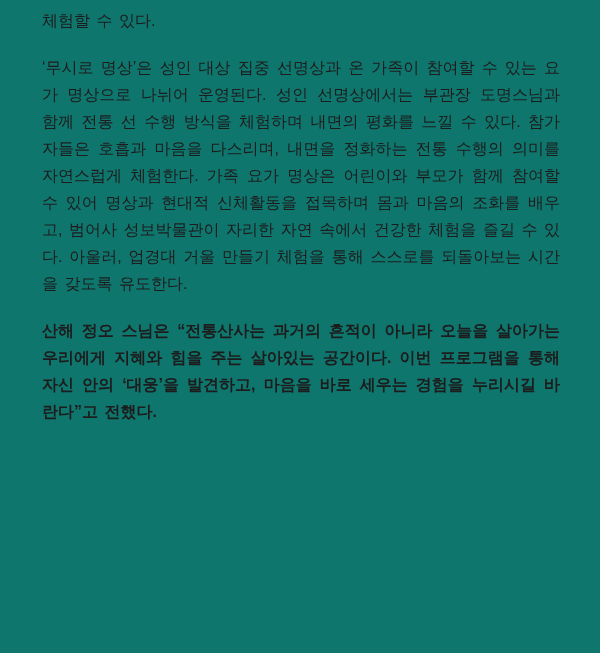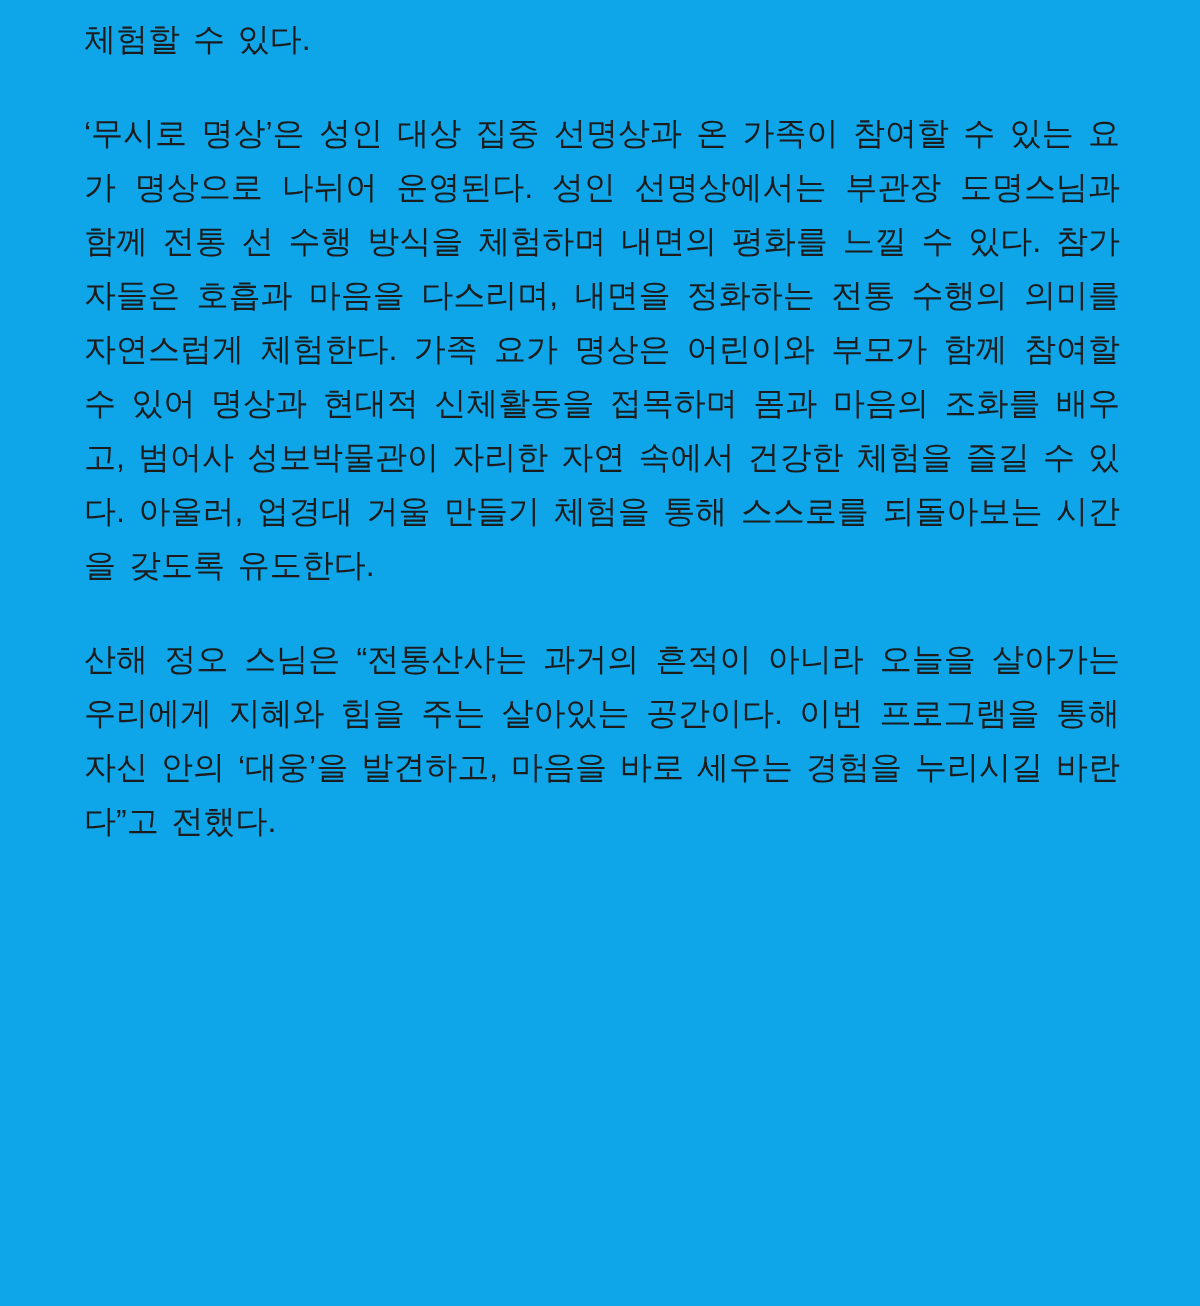--- a/index.html
+++ b/index.html
@@ -10,35 +10,36 @@
   body {
     width: 600px;
     height: 653px;
     overflow: hidden;
   }
   .page {
     box-sizing: border-box;
     width: 600px;
     height: 653px;
     padding: 7px 40px 0 42px;
-    background: #0ea5e9;
+    background: #0f766e;
     font-family: "Liberation Sans", "DejaVu Sans", sans-serif;
     color: #1c1c1c;
   }
   .para {
     margin: 0 0 20px 0;
     font-size: 16px;
     line-height: 27px;
     text-align: justify;
     white-space: pre-line;      
     word-spacing: 2px;
     word-break: normal;
   }
   .para:last-child {
     margin-bottom: 0;
+    font-weight: bold;
   }
 </style>
 </head>
 <body>
 
 <div class="page">
   <p class="para">체험할 수 있다.</p>
 
   <p class="para">‘무시로 명상’은 성인 대상 집중 선명상과 온 가족이 참여할 수 있는 요가 명상으로 나뉘어 운영된다. 성인 선명상에서는 부관장 도명스님과 함께 전통 선 수행 방식을 체험하며 내면의 평화를 느낄 수 있다. 참가자들은 호흡과 마음을 다스리며, 내면을 정화하는 전통 수행의 의미를 자연스럽게 체험한다. 가족 요가 명상은 어린이와 부모가 함께 참여할 수 있어 명상과 현대적 신체활동을 접목하며 몸과 마음의 조화를 배우고, 범어사 성보박물관이 자리한 자연 속에서 건강한 체험을 즐길 수 있다. 아울러, 업경대 거울 만들기 체험을 통해 스스로를 되돌아보는 시간을 갖도록 유도한다.</p>
 

